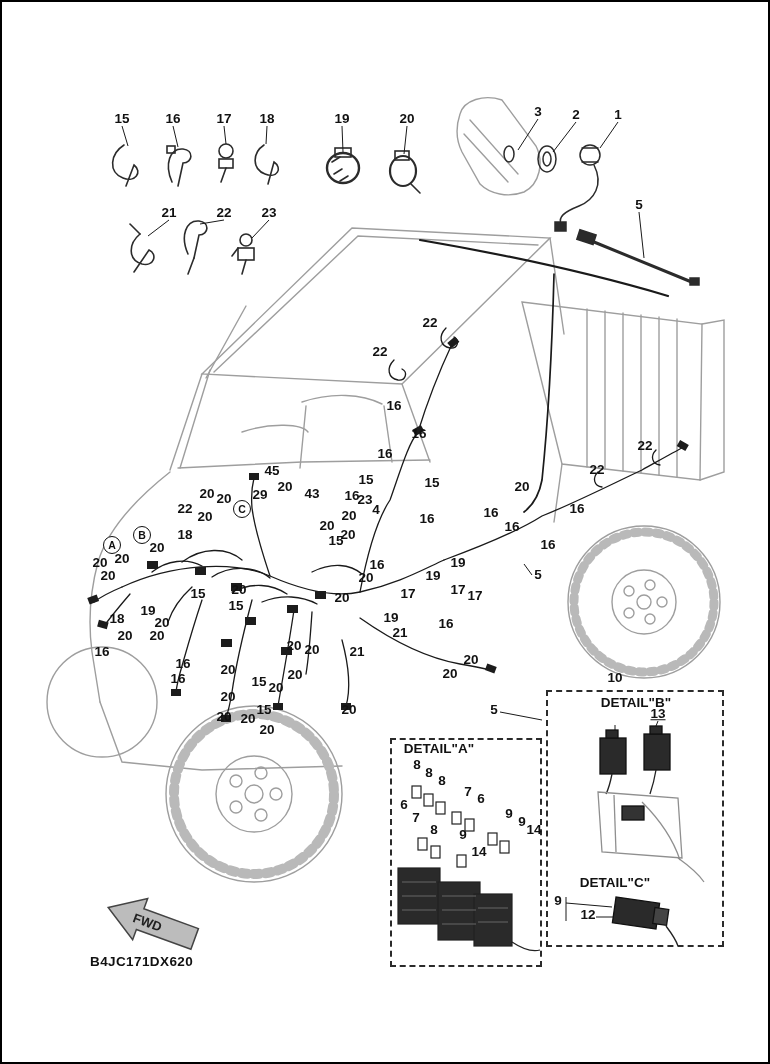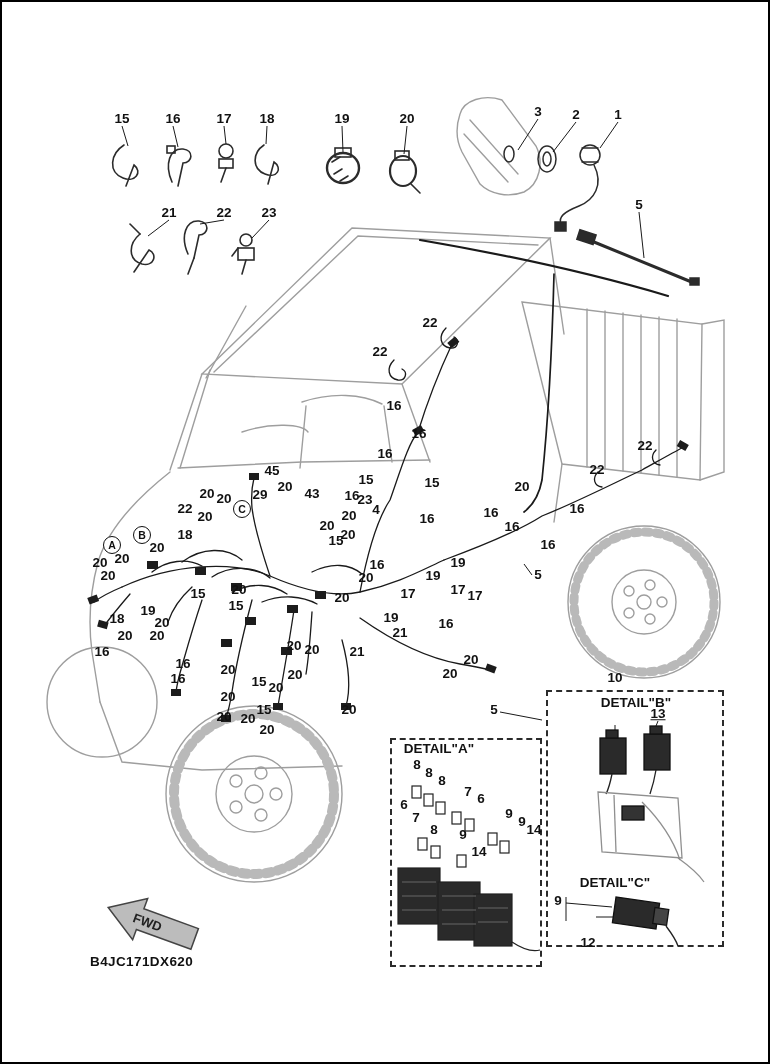--- a/index.html
+++ b/index.html
@@ -394,19 +394,19 @@
       <div class="callout" style="left: 520px; top: 820px;">9</div>
       <div class="callout" style="left: 532px; top: 828px;">14</div>
       <div class="callout" style="left: 402px; top: 803px;">6</div>
       <div class="callout" style="left: 414px; top: 816px;">7</div>
       <div class="callout" style="left: 432px; top: 828px;">8</div>
       <div class="callout" style="left: 461px; top: 833px;">9</div>
       <div class="callout" style="left: 477px; top: 850px;">14</div>
       <div class="callout" style="left: 613px; top: 676px;">10</div>
       <div class="callout" style="left: 656px; top: 712px; text-decoration: underline;">13</div>
       <div class="callout" style="left: 556px; top: 899px;">9</div>
-      <div class="callout" style="left: 586px; top: 913px; margin-top: 28px;">12</div>
+      <div class="callout" style="left: 586px; top: 913px;">12</div>
       <div class="circle-ref" style="left: 110px; top: 543px;">A</div>
       <div class="circle-ref" style="left: 140px; top: 533px;">B</div>
       <div class="circle-ref" style="left: 240px; top: 507px;">C</div>
     </div>
 
 </div>
 
 </body></html>

